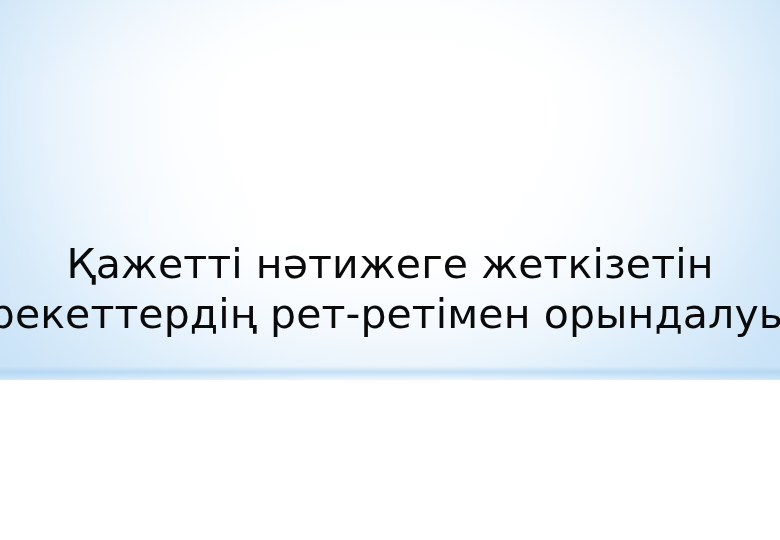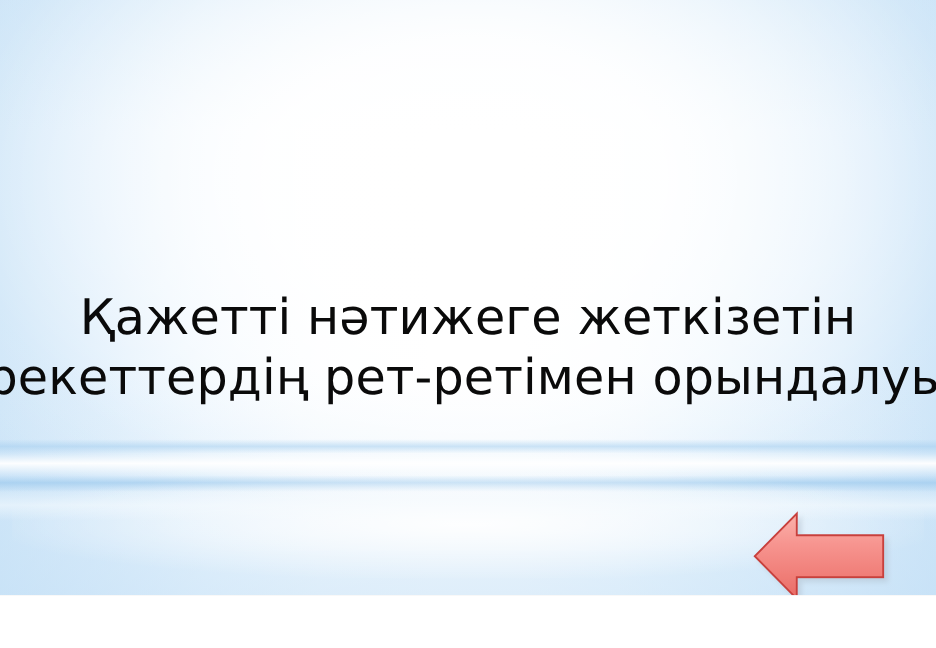--- a/index.html
+++ b/index.html
@@ -4,21 +4,21 @@
 <style>
   html, body {
     margin: 0;
     padding: 0;
     background: #ffffff;
   }
 
   .slide {
     position: relative;
     width: 780px;
-    height: 496px;
+    height: 380px;
     overflow: hidden;
     background: #737373;
     font-family: "DejaVu Sans", sans-serif;
   }
 
   
   .bg-base {
     position: absolute;
     inset: 0;
     background:

